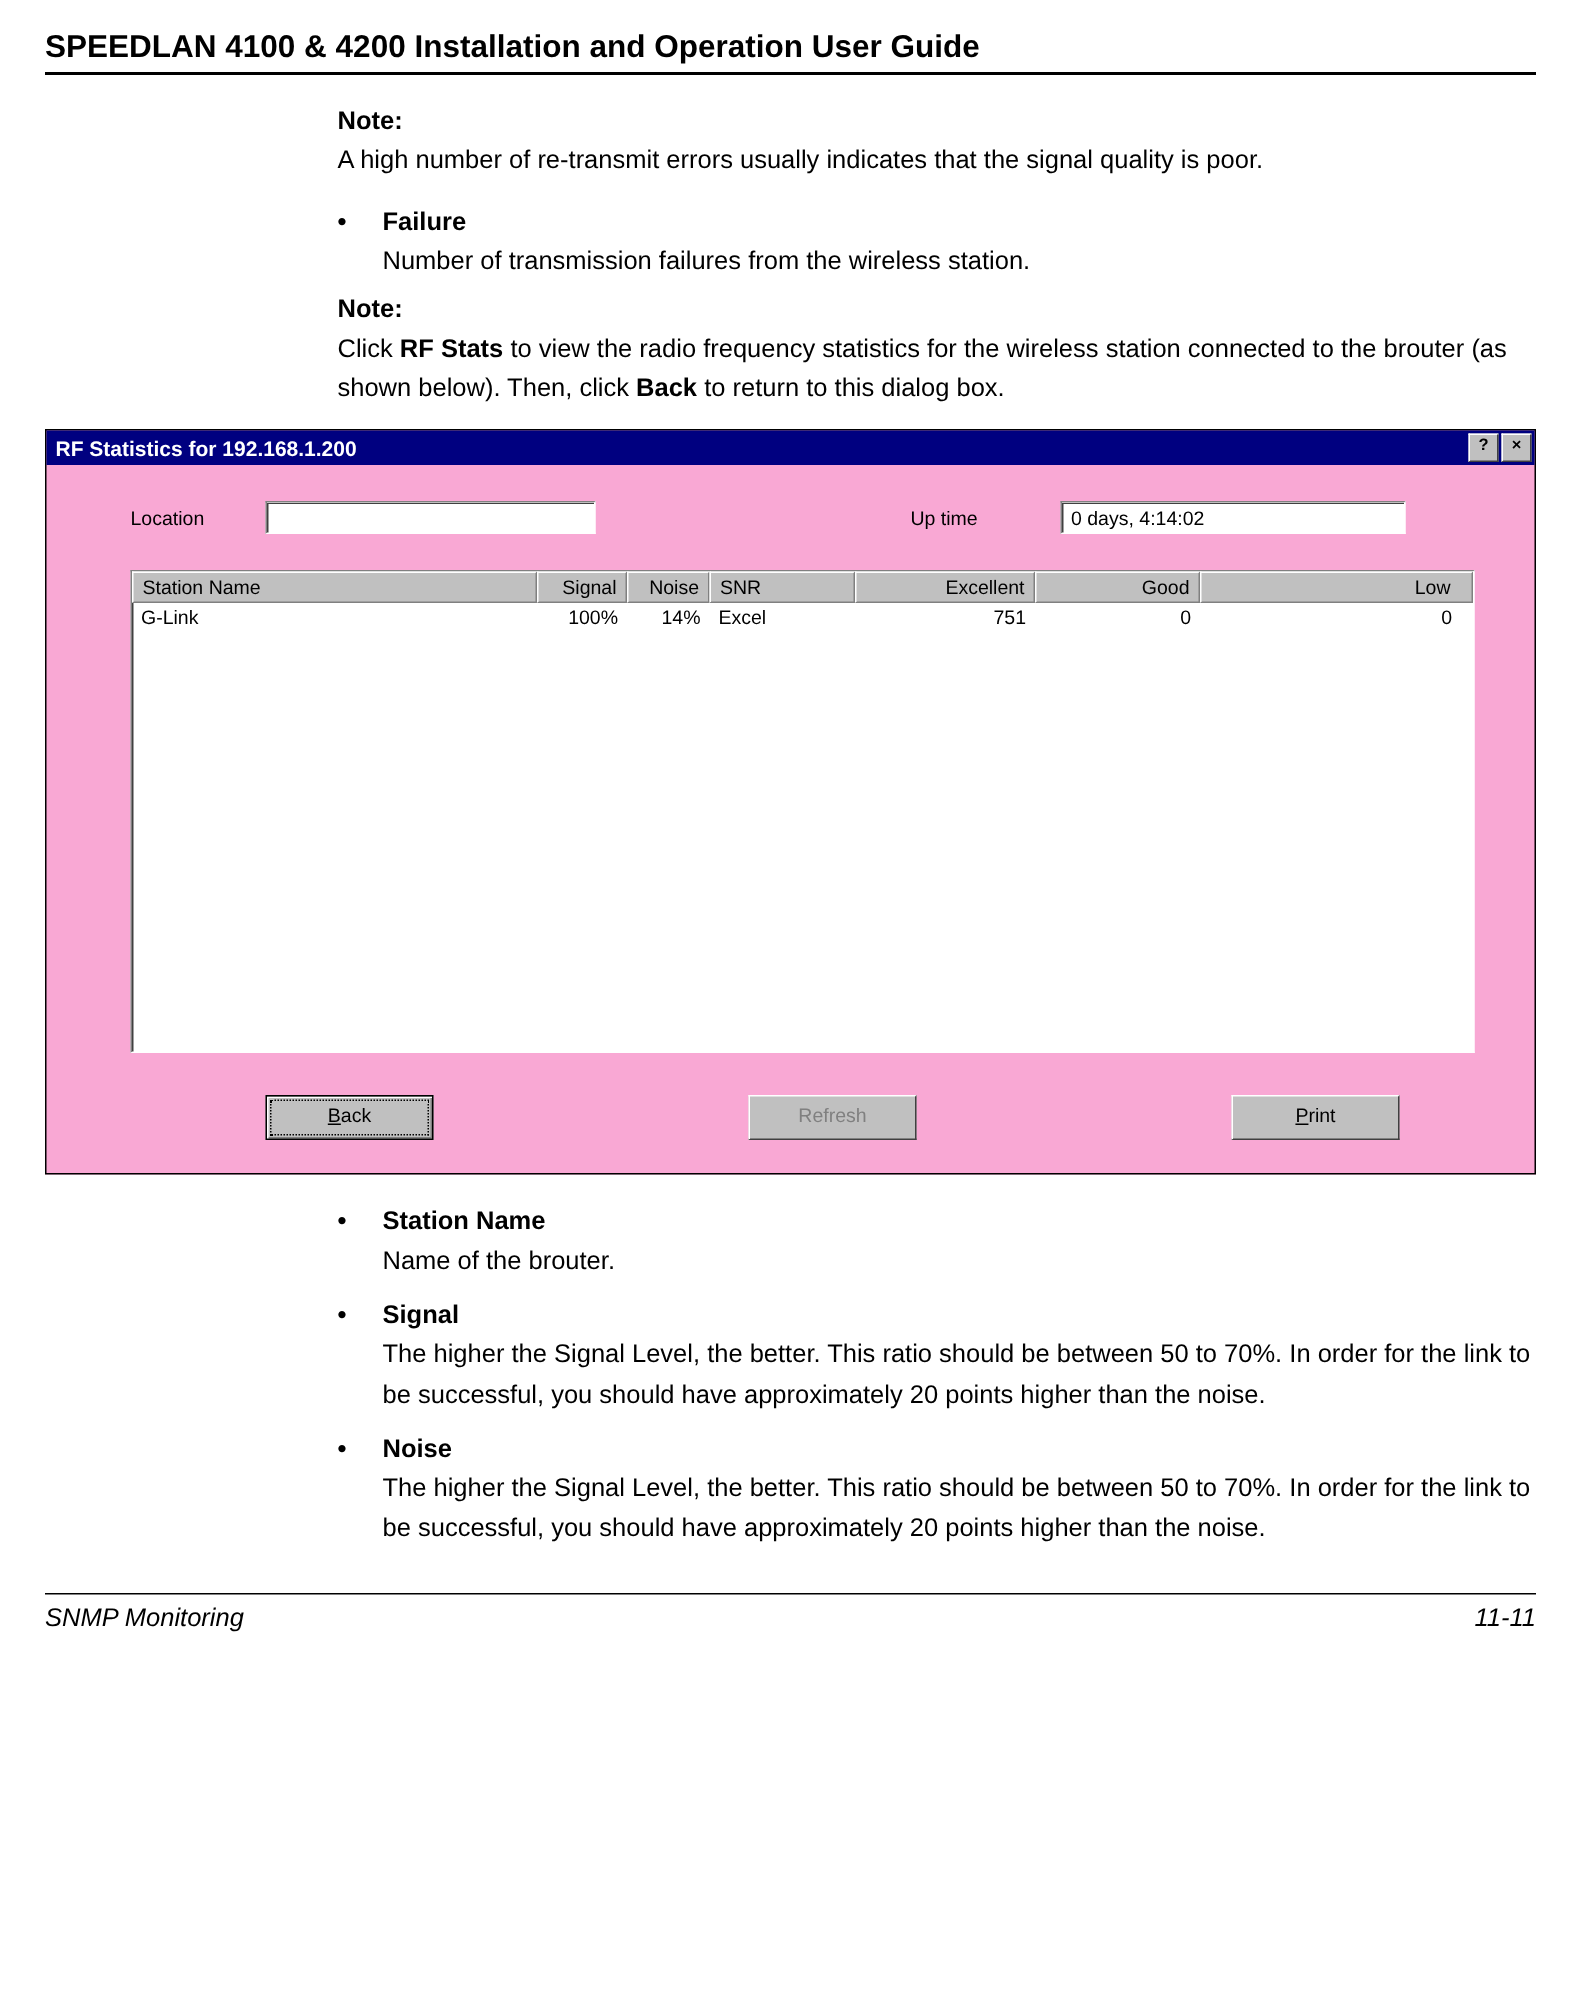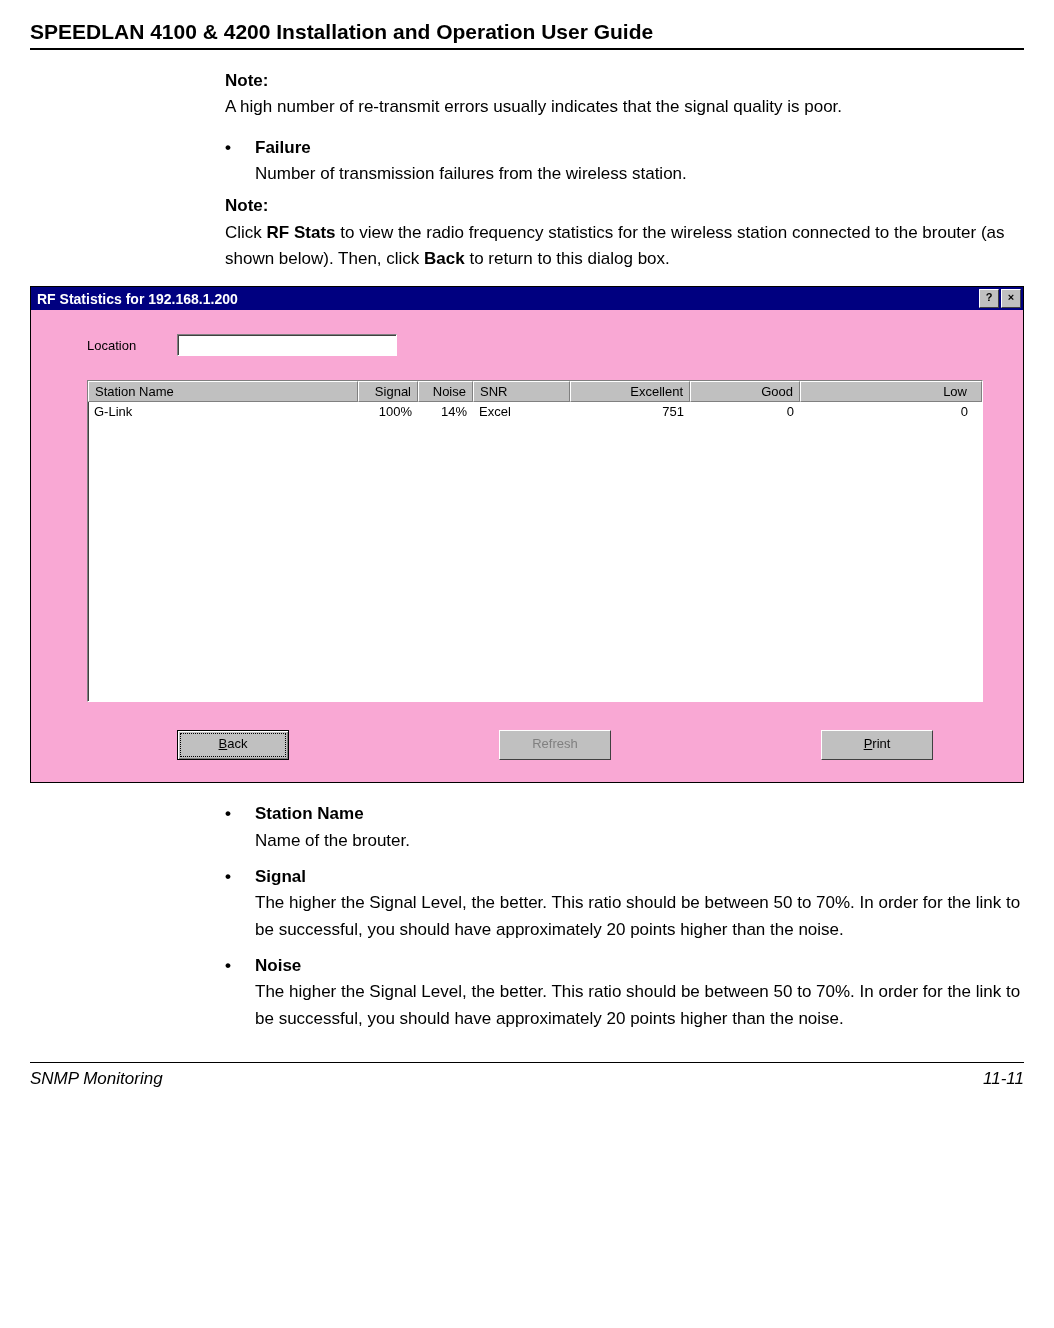--- a/index.html
+++ b/index.html
@@ -243,20 +243,24 @@
       <div class="titlebar-buttons">
         <div class="tb-btn">?</div>
         <div class="tb-btn">×</div>
       </div>
     </div>
     <div class="dialog-body">
       <div class="form-row">
         <div class="form-left">
           <div class="lbl">Location</div>
           <div class="field field-loc"></div>
+        </div>
+        <div class="form-right">
+          <div class="lbl2">Up time</div>
+          <div class="field field-up">0 days, 4:14:02</div>
         </div>
       </div>
 
       <div class="table-wrap">
         <div class="thead">
           <div class="th c1">Station Name</div>
           <div class="th c2">Signal</div>
           <div class="th c3">Noise</div>
           <div class="th c4" style="text-align:left">SNR</div>
           <div class="th c5">Excellent</div>

